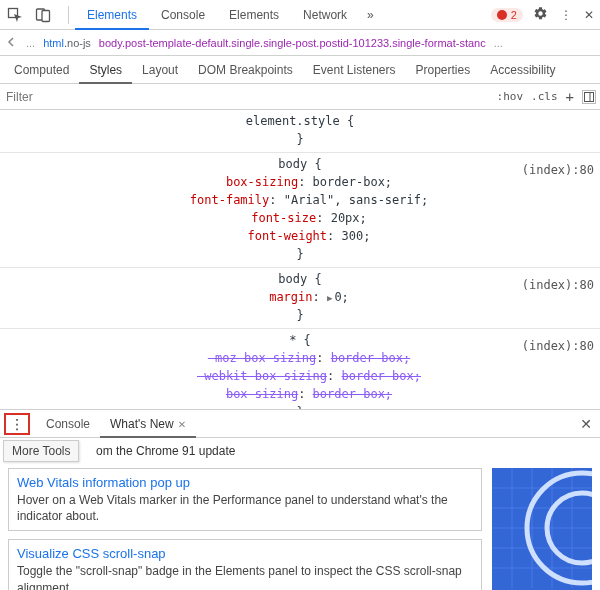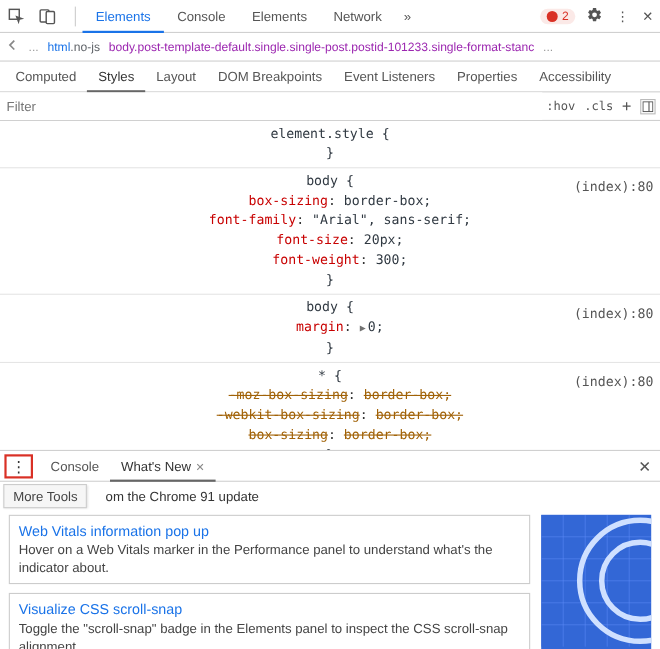--- a/index.html
+++ b/index.html
@@ -139,21 +139,21 @@
     position: absolute;
     right: 6px; top: 8px;
     color: #555;
     font-size: 12px;
   }
   .sel { color: #303942; }
   .brace { color: #303942; }
   .decl { margin-left: 18px; }
   .prop { color: #c80000; }
   .val { color: #303942; }
-  .struck .prop, .struck .val { text-decoration: line-through; color: #a16207; }
+  .struck .prop, .struck .val { text-decoration: line-through; color: #8b5cf6; }
   .tri { color: #727272; font-size: 9px; margin-right: 2px; }
 
   .drawer-tabs {
     display: flex; align-items: center;
     height: 28px;
     border-bottom: 1px solid #d0d0d0;
     padding: 0 4px;
     position: relative;
   }
   .drawer-more {

